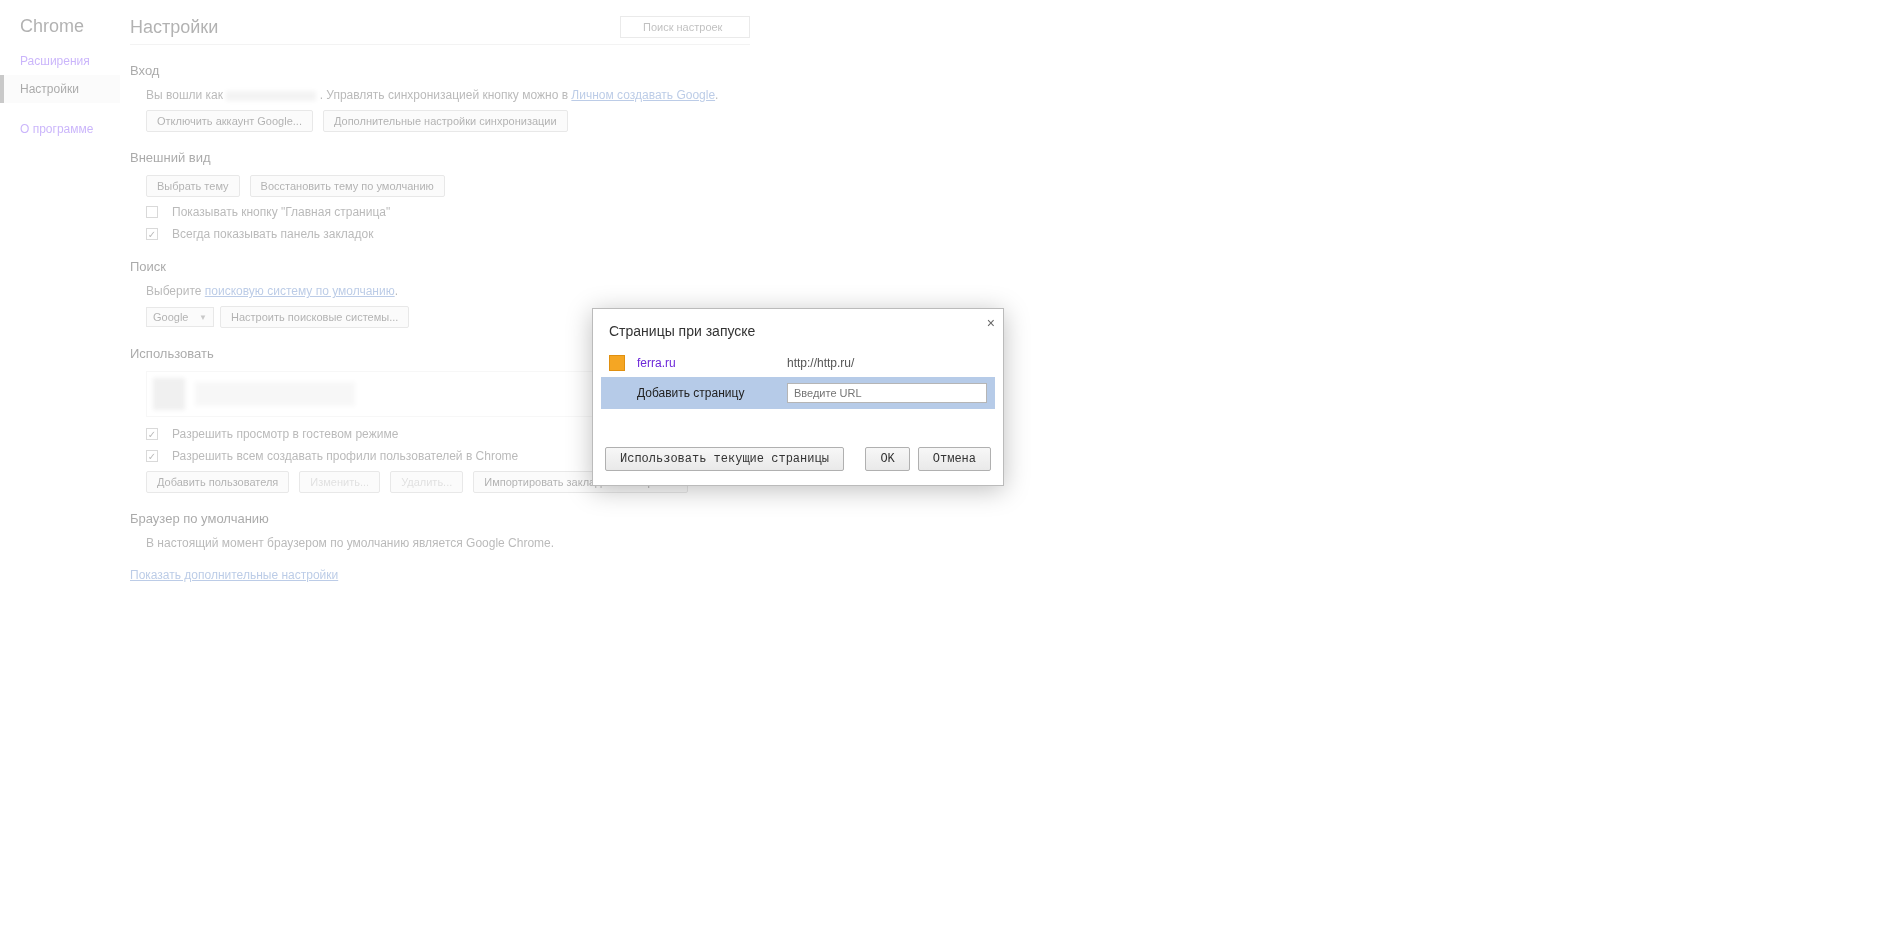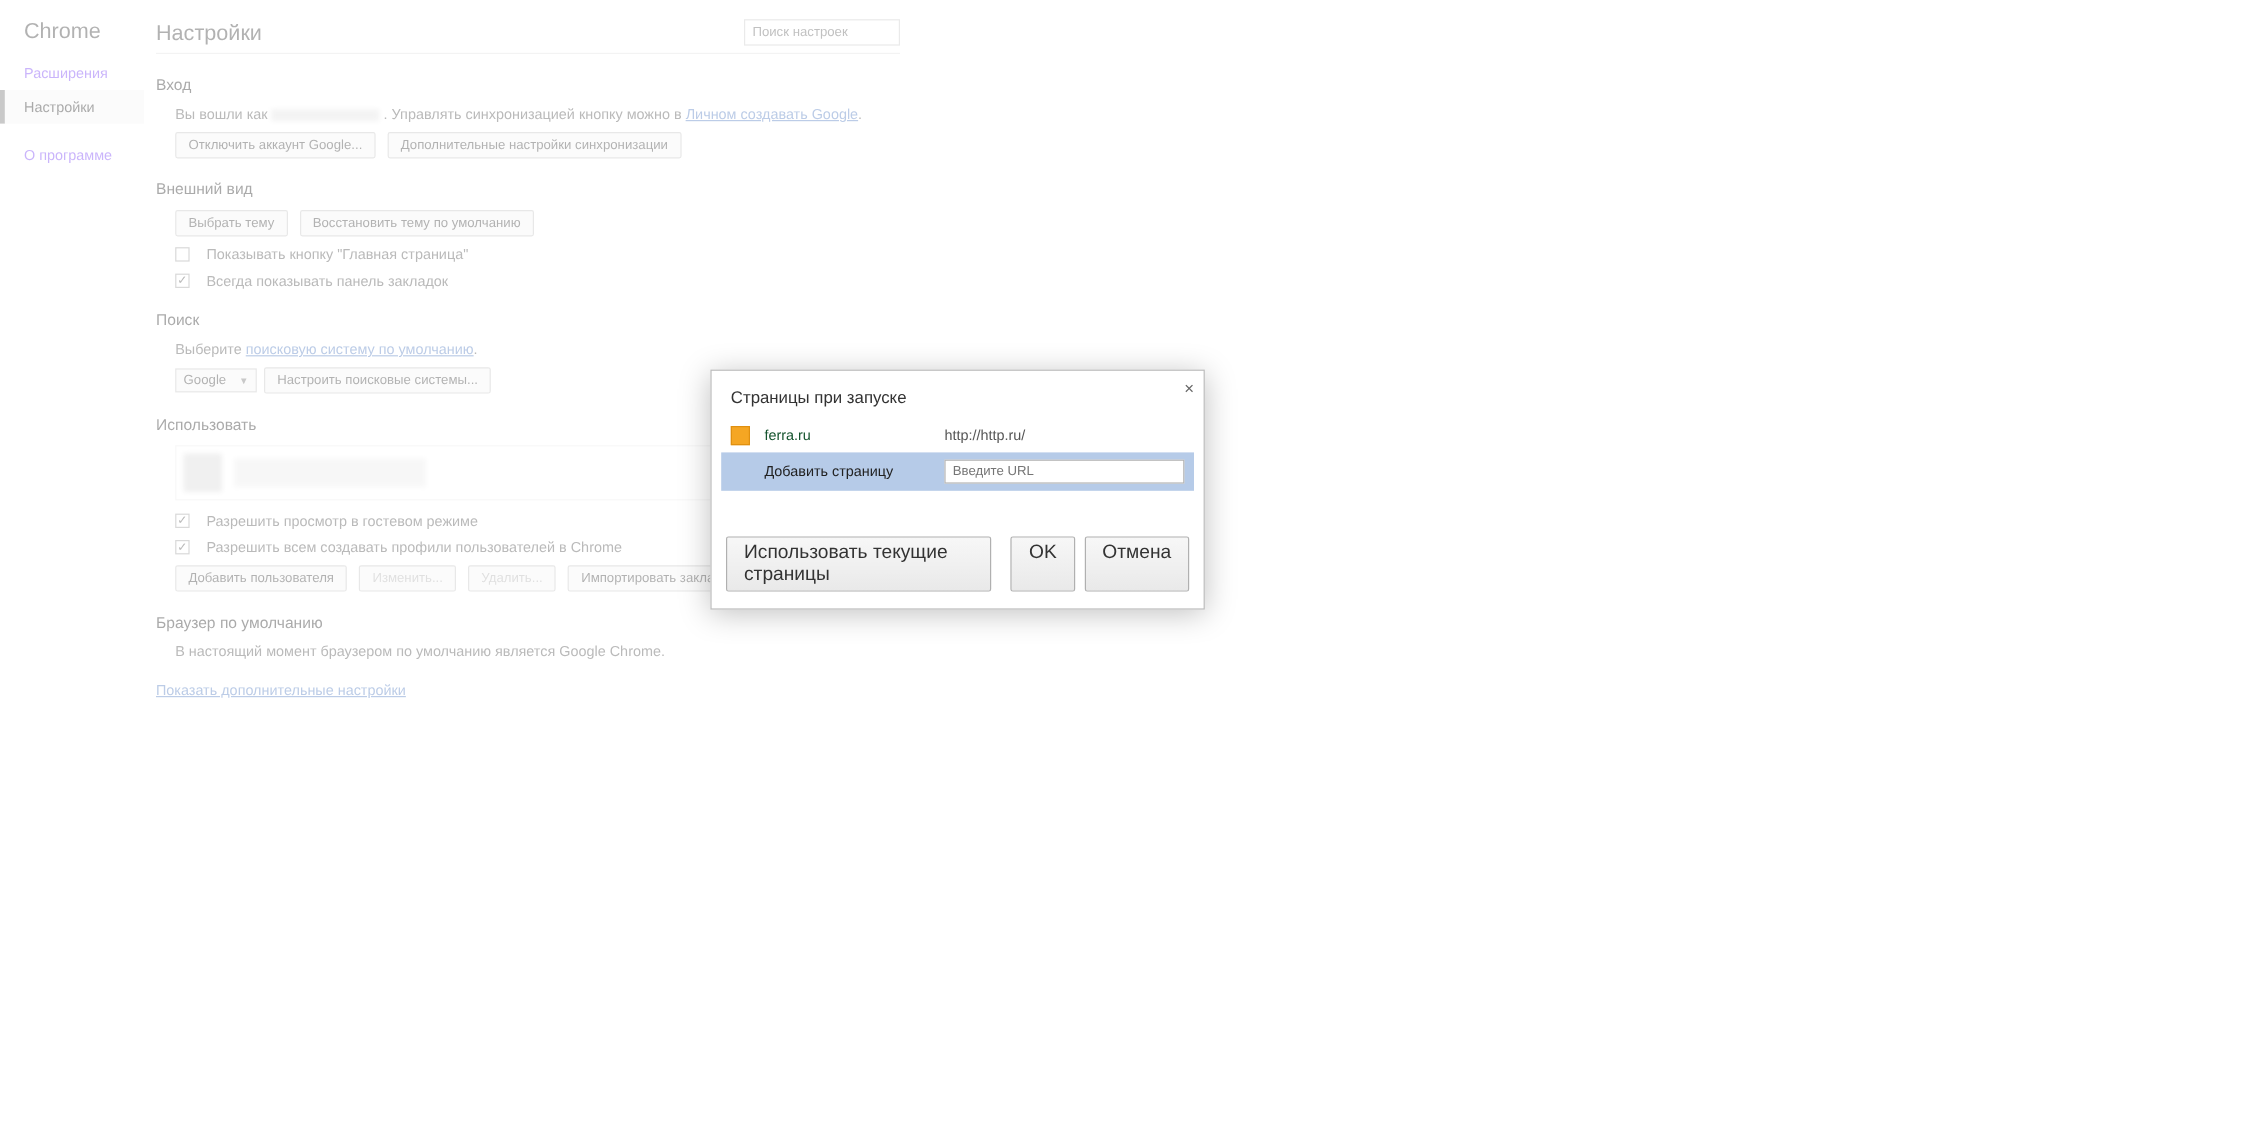--- a/index.html
+++ b/index.html
@@ -15,21 +15,21 @@
   .sidebar { width: 120px; padding-top: 16px; border-right: none; }
   .sidebar-title { font-size: 18px; color: #555; padding: 0 0 10px 20px; font-weight: 400; }
   .side-item { padding: 7px 0 7px 20px; color: #8b5cf6; cursor: pointer; font-size: 12px; }
   .side-item.active { border-left: 4px solid #888; background: #f5f5f5; padding-left: 16px; color: #444; }
   .side-gap { height: 12px; }
   
   
   .main { flex: 1; padding: 16px 0 0 10px; }
   .page-header { display: flex; align-items: center; width: 620px; border-bottom: 1px solid #e5e5e5; padding-bottom: 6px; }
   .page-title { font-size: 18px; color: #555; font-weight: 400; flex: 1; }
-  .search-box { width: 130px; height: 22px; border: 1px solid #d0d0d0; padding: 2px 6px; font-size: 11px; color: #999; }
+  .search-box { width: 130px; height: 22px; border: 1px solid #d0d0d0; padding: 2px 22px; font-size: 11px; color: #999; }
   
   .section { margin-top: 18px; width: 640px; }
   .section h3 { font-size: 13px; color: #444; font-weight: 400; margin-bottom: 10px; }
   .indent { padding-left: 16px; }
   .row { margin-bottom: 8px; color: #666; font-size: 12px; display: flex; align-items: center; gap: 6px; }
   a.link { color: #6a8ec9; text-decoration: underline; cursor: pointer; }
   
   .btn { display: inline-block; border: 1px solid #ccc; background: #f7f7f7; padding: 4px 10px; font-size: 11px; color: #555; cursor: pointer; border-radius: 2px; }
   .btn + .btn { margin-left: 4px; }
   .btn.disabled { color: #bbb; }
@@ -48,28 +48,28 @@
   .email-blur { width: 90px; height: 10px; background: #e5e5e5; filter: blur(2px); display:inline-block; vertical-align:middle; }
   
   
   .modal-wrap { position: absolute; inset: 0; }
   .modal { position: absolute; left: 592px; top: 308px; width: 412px; background: #fff; border: 1px solid #bbb; box-shadow: 0 4px 24px rgba(0,0,0,0.25); }
   .modal-header { padding: 14px 16px 10px 16px; font-size: 14px; color: #333; position: relative; }
   .modal-close { position: absolute; right: 8px; top: 6px; font-size: 14px; color: #666; cursor: pointer; font-family: Arial; }
   .modal-list { padding: 0 8px; }
   .mrow { display: flex; align-items: center; padding: 6px 8px; font-size: 12px; }
   .mrow .favicon { width: 16px; height: 16px; background: #f5a623; margin-right: 12px; border: 1px solid #e09010; }
-  .mrow .mname { width: 150px; color: #14532d; }
+  .mrow .mname { width: 150px; color: #6d28d9; }
   .mrow .murl { color: #555; }
   .mrow.sel { background: #b6cbe8; }
   .mrow.sel .mname { padding-left: 28px; width: 178px; color: #222; }
   .mrow input.url-input { flex: 1; height: 20px; border: 1px solid #b5b5b5; padding: 2px 6px; font-size: 11px; color: #888; background: #fff; margin-left: 0; width: 190px; }
   .modal-footer { display: flex; padding: 12px 12px 14px 12px; gap: 8px; margin-top: 26px; }
   .modal-footer .spacer { flex: 1; }
-  .mbtn { border: 1px solid #b0b0b0; background: linear-gradient(#f7f7f7,#e9e9e9); padding: 4px 14px; font-size: 16px; color: #333; cursor: pointer; border-radius: 2px; }
+  .mbtn { border: 1px solid #b0b0b0; background: linear-gradient(#f7f7f7,#e9e9e9); padding: 4px 14px; font-size: 12px; color: #333; cursor: pointer; border-radius: 2px; font-family: Liberation Mono, monospace; }
   .mbtn.primary { font-weight: 400; }
 </style>
 </head>
 <body>
 
 <div class="page-dim">
   <div class="app">
 
     <div class="sidebar">
       <div class="sidebar-title">Chrome</div>

